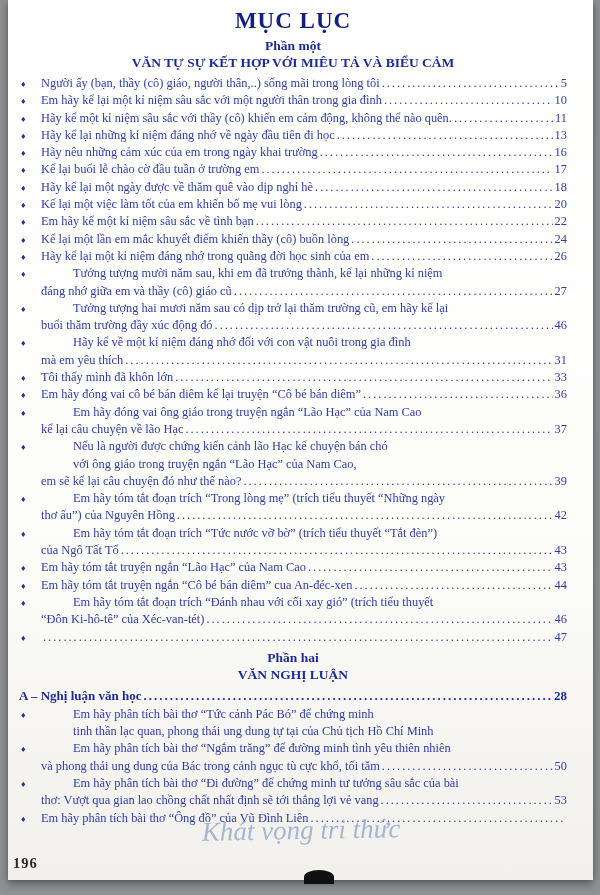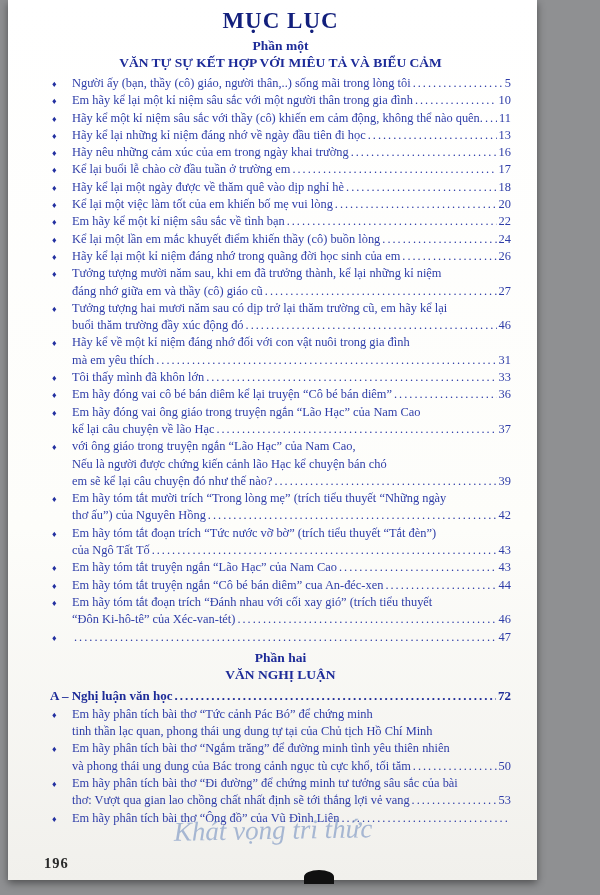--- a/index.html
+++ b/index.html
@@ -3,50 +3,50 @@
 <meta charset="utf-8">
 <style>
   * { margin:0; padding:0; box-sizing:border-box; }
   html,body { width:600px; height:895px; }
   body {
     background:#8f9092;
     font-family:"Liberation Serif","DejaVu Serif",serif;
     position:relative; overflow:hidden;
   }
   .page {
-    position:absolute; left:8px; top:0; width:529px; height:880px;
+    position:absolute; left:8px; top:0; width:585px; height:880px;
     background:linear-gradient(180deg,#ffffff 0%,#fdfdfa 60%,#f1f0ec 100%);
     box-shadow:0 3px 8px rgba(0,0,0,.45);
-    padding:6px 26px 0 42px;
+    padding:6px 26px 0 11px;
   }
   .title {
     text-align:center; font-size:23px; font-weight:bold; color:#121f7c;
     letter-spacing:1px; margin-top:2px;
   }
   .part { text-align:center; margin-top:3px; margin-bottom:4px; }
   .part-label, .part-title { font-size:13.5px; font-weight:bold; color:#1d2b98; line-height:17px; }
   .toc { margin-top:3px; }
   .item {
     position:relative; padding-left:22px;
     color:#2e3da8; font-size:12.4px; line-height:17.3px;
   }
   .bullet { position:absolute; left:2px; top:1px; font-size:9px; color:#2330a0; }
-  .line { white-space:nowrap; overflow:hidden; }
+  .line { white-space:nowrap; overflow:hidden;margin-left:32px; }
   .line-last { display:flex; align-items:baseline; }
   .txt { white-space:nowrap; }
   .dots { flex:1; overflow:hidden; white-space:nowrap; margin:0 2px; color:#2e3da8; letter-spacing:2px; min-width:8px; }
   .dots::after { content:"......................................................................................................................................................................"; }
   .pg { color:#2e3da8; }
   .subheading {
     display:flex; align-items:baseline;
     color:#1d2b98; font-weight:bold; font-size:13px; line-height:18px; margin-bottom:1px;
   }
   .subheading .dots, .subheading .pg { color:#1d2b98; font-weight:bold; }
   .folio {
-    position:absolute; left:36px; bottom:8px;
+    position:absolute; left:5px; bottom:8px;
     font-size:14.5px; font-weight:bold; color:#2a2a2a; letter-spacing:1px;
   }
   .watermark {
     position:absolute; left:50%; bottom:34px; transform:translateX(-50%) rotate(-1deg);
     font-size:27px; font-style:italic; color:rgba(125,150,195,.65);
     white-space:nowrap; pointer-events:none;
   }
   .ink-mark {
     position:absolute; left:296px; bottom:-4px; width:30px; height:14px;
     background:#101010; border-radius:50% 50% 0 0;
@@ -198,31 +198,31 @@
           <span class="bullet">♦</span>
           <div class="line">Em hãy đóng vai ông giáo trong truyện ngắn “Lão Hạc” của Nam Cao</div>
           <div class="line-last">
             <span class="txt">kể lại câu chuyện về lão Hạc</span>
             <span class="dots"></span>
             <span class="pg">37</span>
           </div>
         </div>
         <div class="item">
           <span class="bullet">♦</span>
+          <div class="line">Nếu là người được chứng kiến cảnh lão Hạc kể chuyện bán chó</div>
           <div class="line">với ông giáo trong truyện ngắn “Lão Hạc” của Nam Cao,</div>
-          <div class="line">Nếu là người được chứng kiến cảnh lão Hạc kể chuyện bán chó</div>
           <div class="line-last">
             <span class="txt">em sẽ kể lại câu chuyện đó như thế nào?</span>
             <span class="dots"></span>
             <span class="pg">39</span>
           </div>
         </div>
         <div class="item">
           <span class="bullet">♦</span>
-          <div class="line">Em hãy tóm tắt mười trích “Trong lòng mẹ”  (trích tiểu thuyết “Những ngày</div>
+          <div class="line">Em hãy tóm tắt đoạn trích “Trong lòng mẹ”  (trích tiểu thuyết “Những ngày</div>
           <div class="line-last">
             <span class="txt">thơ ấu”) của Nguyên Hồng</span>
             <span class="dots"></span>
             <span class="pg">42</span>
           </div>
         </div>
         <div class="item">
           <span class="bullet">♦</span>
           <div class="line">Em hãy tóm tắt đoạn trích “Tức nước vỡ bờ” (trích tiểu thuyết “Tắt đèn”)</div>
           <div class="line-last">
@@ -265,21 +265,21 @@
         </div>
       </div>
       <div class="part">
         <div class="part-label">Phần hai</div>
         <div class="part-title">VĂN NGHỊ LUẬN</div>
       </div>
       <div class="toc">
         <div class="subheading">
           <span class="txt">A – Nghị luận văn học</span>
           <span class="dots"></span>
-          <span class="pg">72</span>
+          <span class="pg">28</span>
         </div>
         <div class="item">
           <span class="bullet">♦</span>
           <div class="line">Em hãy phân tích bài thơ “Tức cảnh Pác Bó” để chứng minh</div>
           <div class="line">tinh thần lạc quan, phong thái ung dung tự tại của Chủ tịch Hồ Chí Minh</div>
         </div>
         <div class="item">
           <span class="bullet">♦</span>
           <div class="line">Em hãy phân tích bài thơ “Ngắm trăng” để đường minh tình yêu thiên nhiên</div>
           <div class="line-last">

